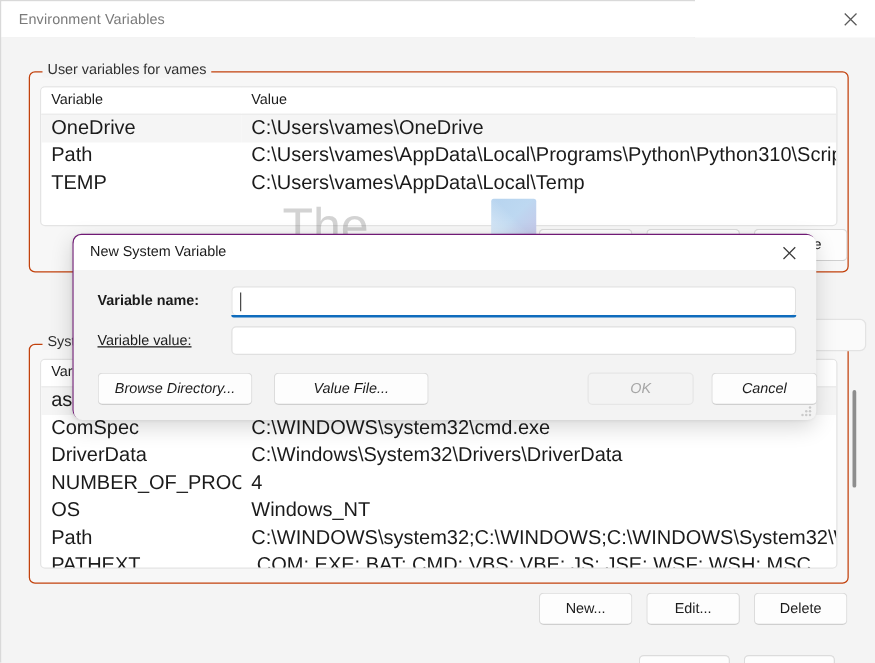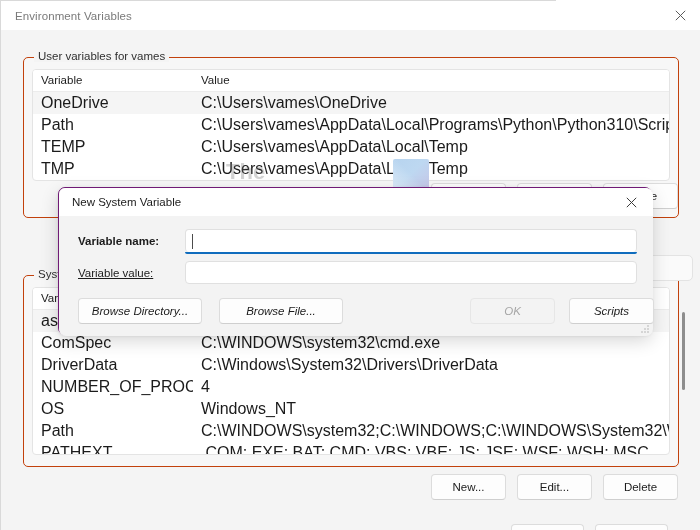--- a/index.html
+++ b/index.html
@@ -153,22 +153,22 @@
   #watermark {
     position: absolute;
     left: 0; top: 0;
     width: 700px; height: 530px;
     pointer-events: none;
     z-index: 5;
   }
   #wm-the {
     position: absolute;
     left: 225px; top: 158px;
-    font-size: 22px;
-    font-weight: bold;
+    font-size: 40px;
+    font-weight: normal;
     color: rgba(110,110,110,0.30);
     font-family: "Liberation Sans", sans-serif;
   }
   #wm-club {
     position: absolute;
     left: 168px; top: 185px;
     font-size: 31px;
     font-weight: bold;
     color: rgba(110,110,110,0.33);
     letter-spacing: .2px;
@@ -346,24 +346,20 @@
             <tr class="alt">
               <td>OneDrive</td>
               <td>C:\Users\vames\OneDrive</td>
             </tr>
             <tr>
               <td>Path</td>
               <td>C:\Users\vames\AppData\Local\Programs\Python\Python310\Scripts\;C:\Users\vames\AppData\Lo...</td>
             </tr>
             <tr>
               <td>TEMP</td>
-              <td>C:\Users\vames\AppData\Local\Temp</td>
-            </tr>
-            <tr>
-              <td>TMP</td>
               <td>C:\Users\vames\AppData\Local\Temp</td>
             </tr>
           </tbody>
         </table>
       </div>
     </div>
 
     <div class="btn" id="btn-user-new">New...</div>
     <div class="btn" id="btn-user-edit">Edit...</div>
     <div class="btn" id="btn-user-del">Delete</div>
@@ -445,23 +441,23 @@
     <div id="modal-body">
       <span class="field-label" id="label-name">Variable name:</span>
       <div class="field-input" id="input-name">
         <div id="caret"></div>
       </div>
 
       <span class="field-label" id="label-value">Variable value:</span>
       <div class="field-input" id="input-value"></div>
 
       <div class="dlg-btn" id="btn-browse-dir">Browse Directory...</div>
-      <div class="dlg-btn" id="btn-browse-file">Browse File...</div>
+      <div class="dlg-btn" id="btn-browse-file">Value File...</div>
       <div class="dlg-btn" id="btn-dlg-ok">OK</div>
-      <div class="dlg-btn" id="btn-dlg-cancel">Scripts</div>
+      <div class="dlg-btn" id="btn-dlg-cancel">Cancel</div>
 
       <div id="modal-resize">
         <i style="left:7px;top:1px"></i>
           <i style="left:4px;top:4px"></i>
           <i style="left:7px;top:4px"></i>
         <i style="left:1px;top:7px"></i>
           <i style="left:4px;top:7px"></i>
           <i style="left:7px;top:7px"></i>
       </div>
     </div>

